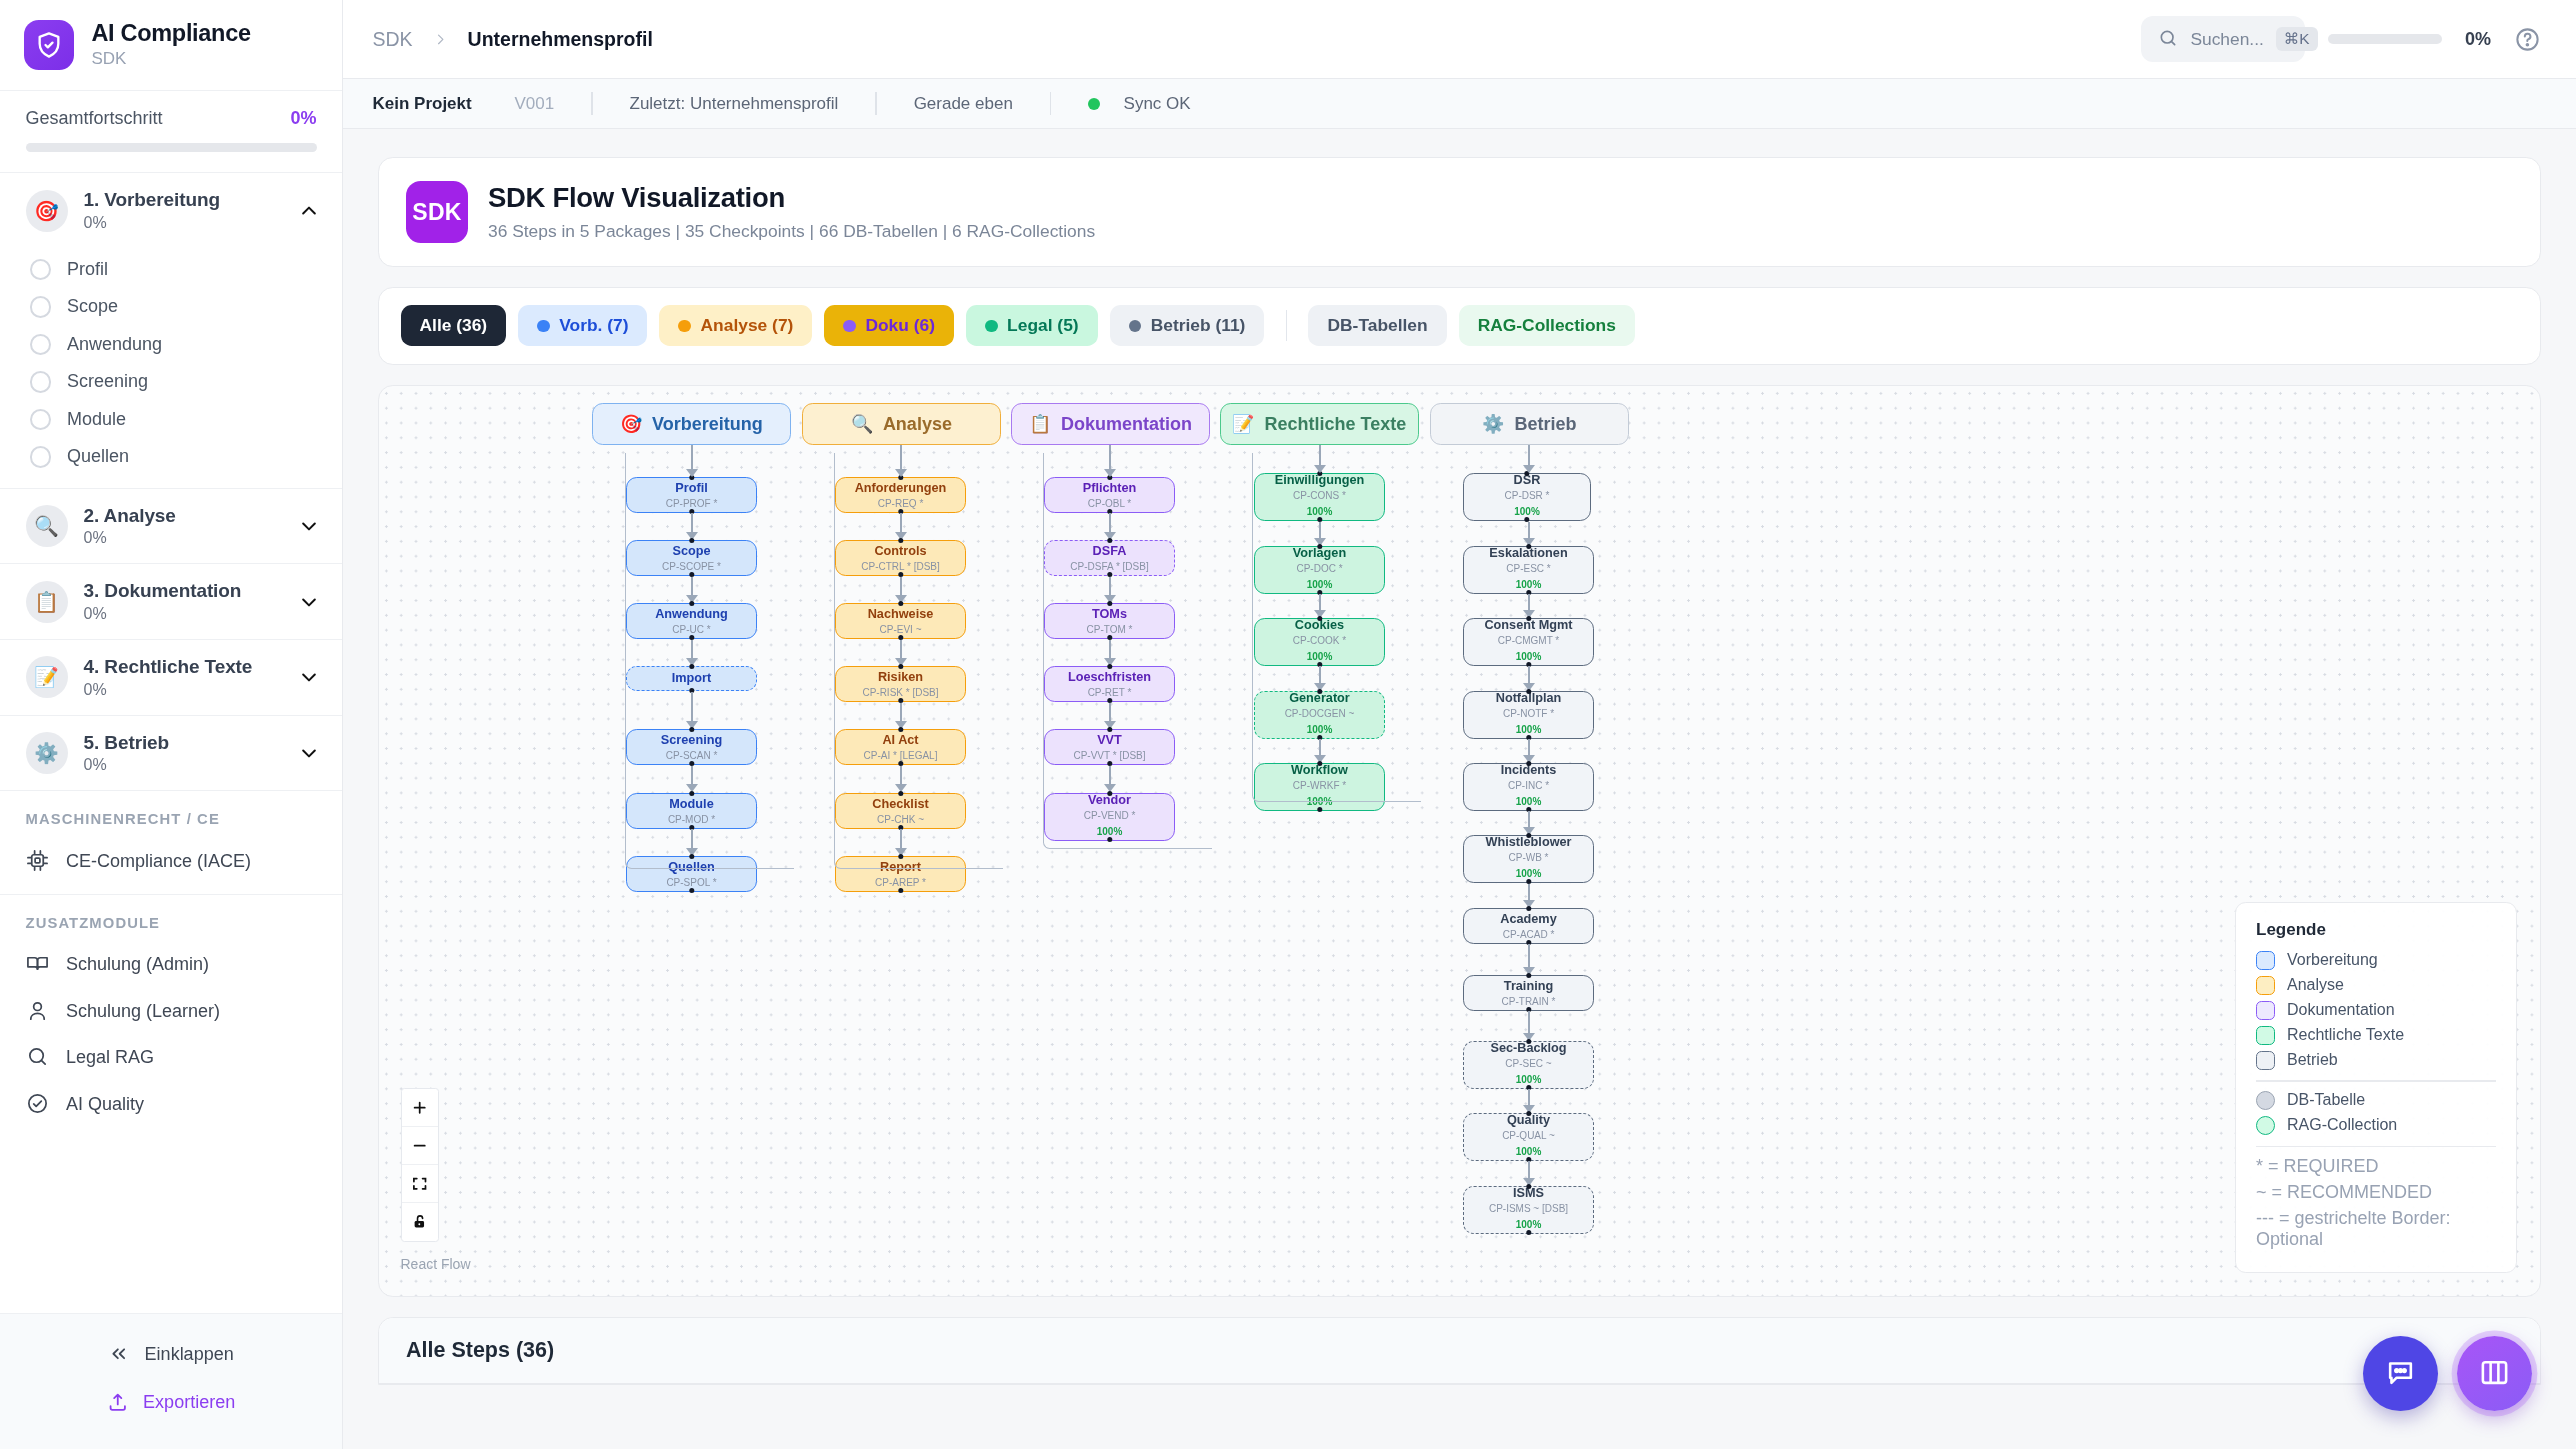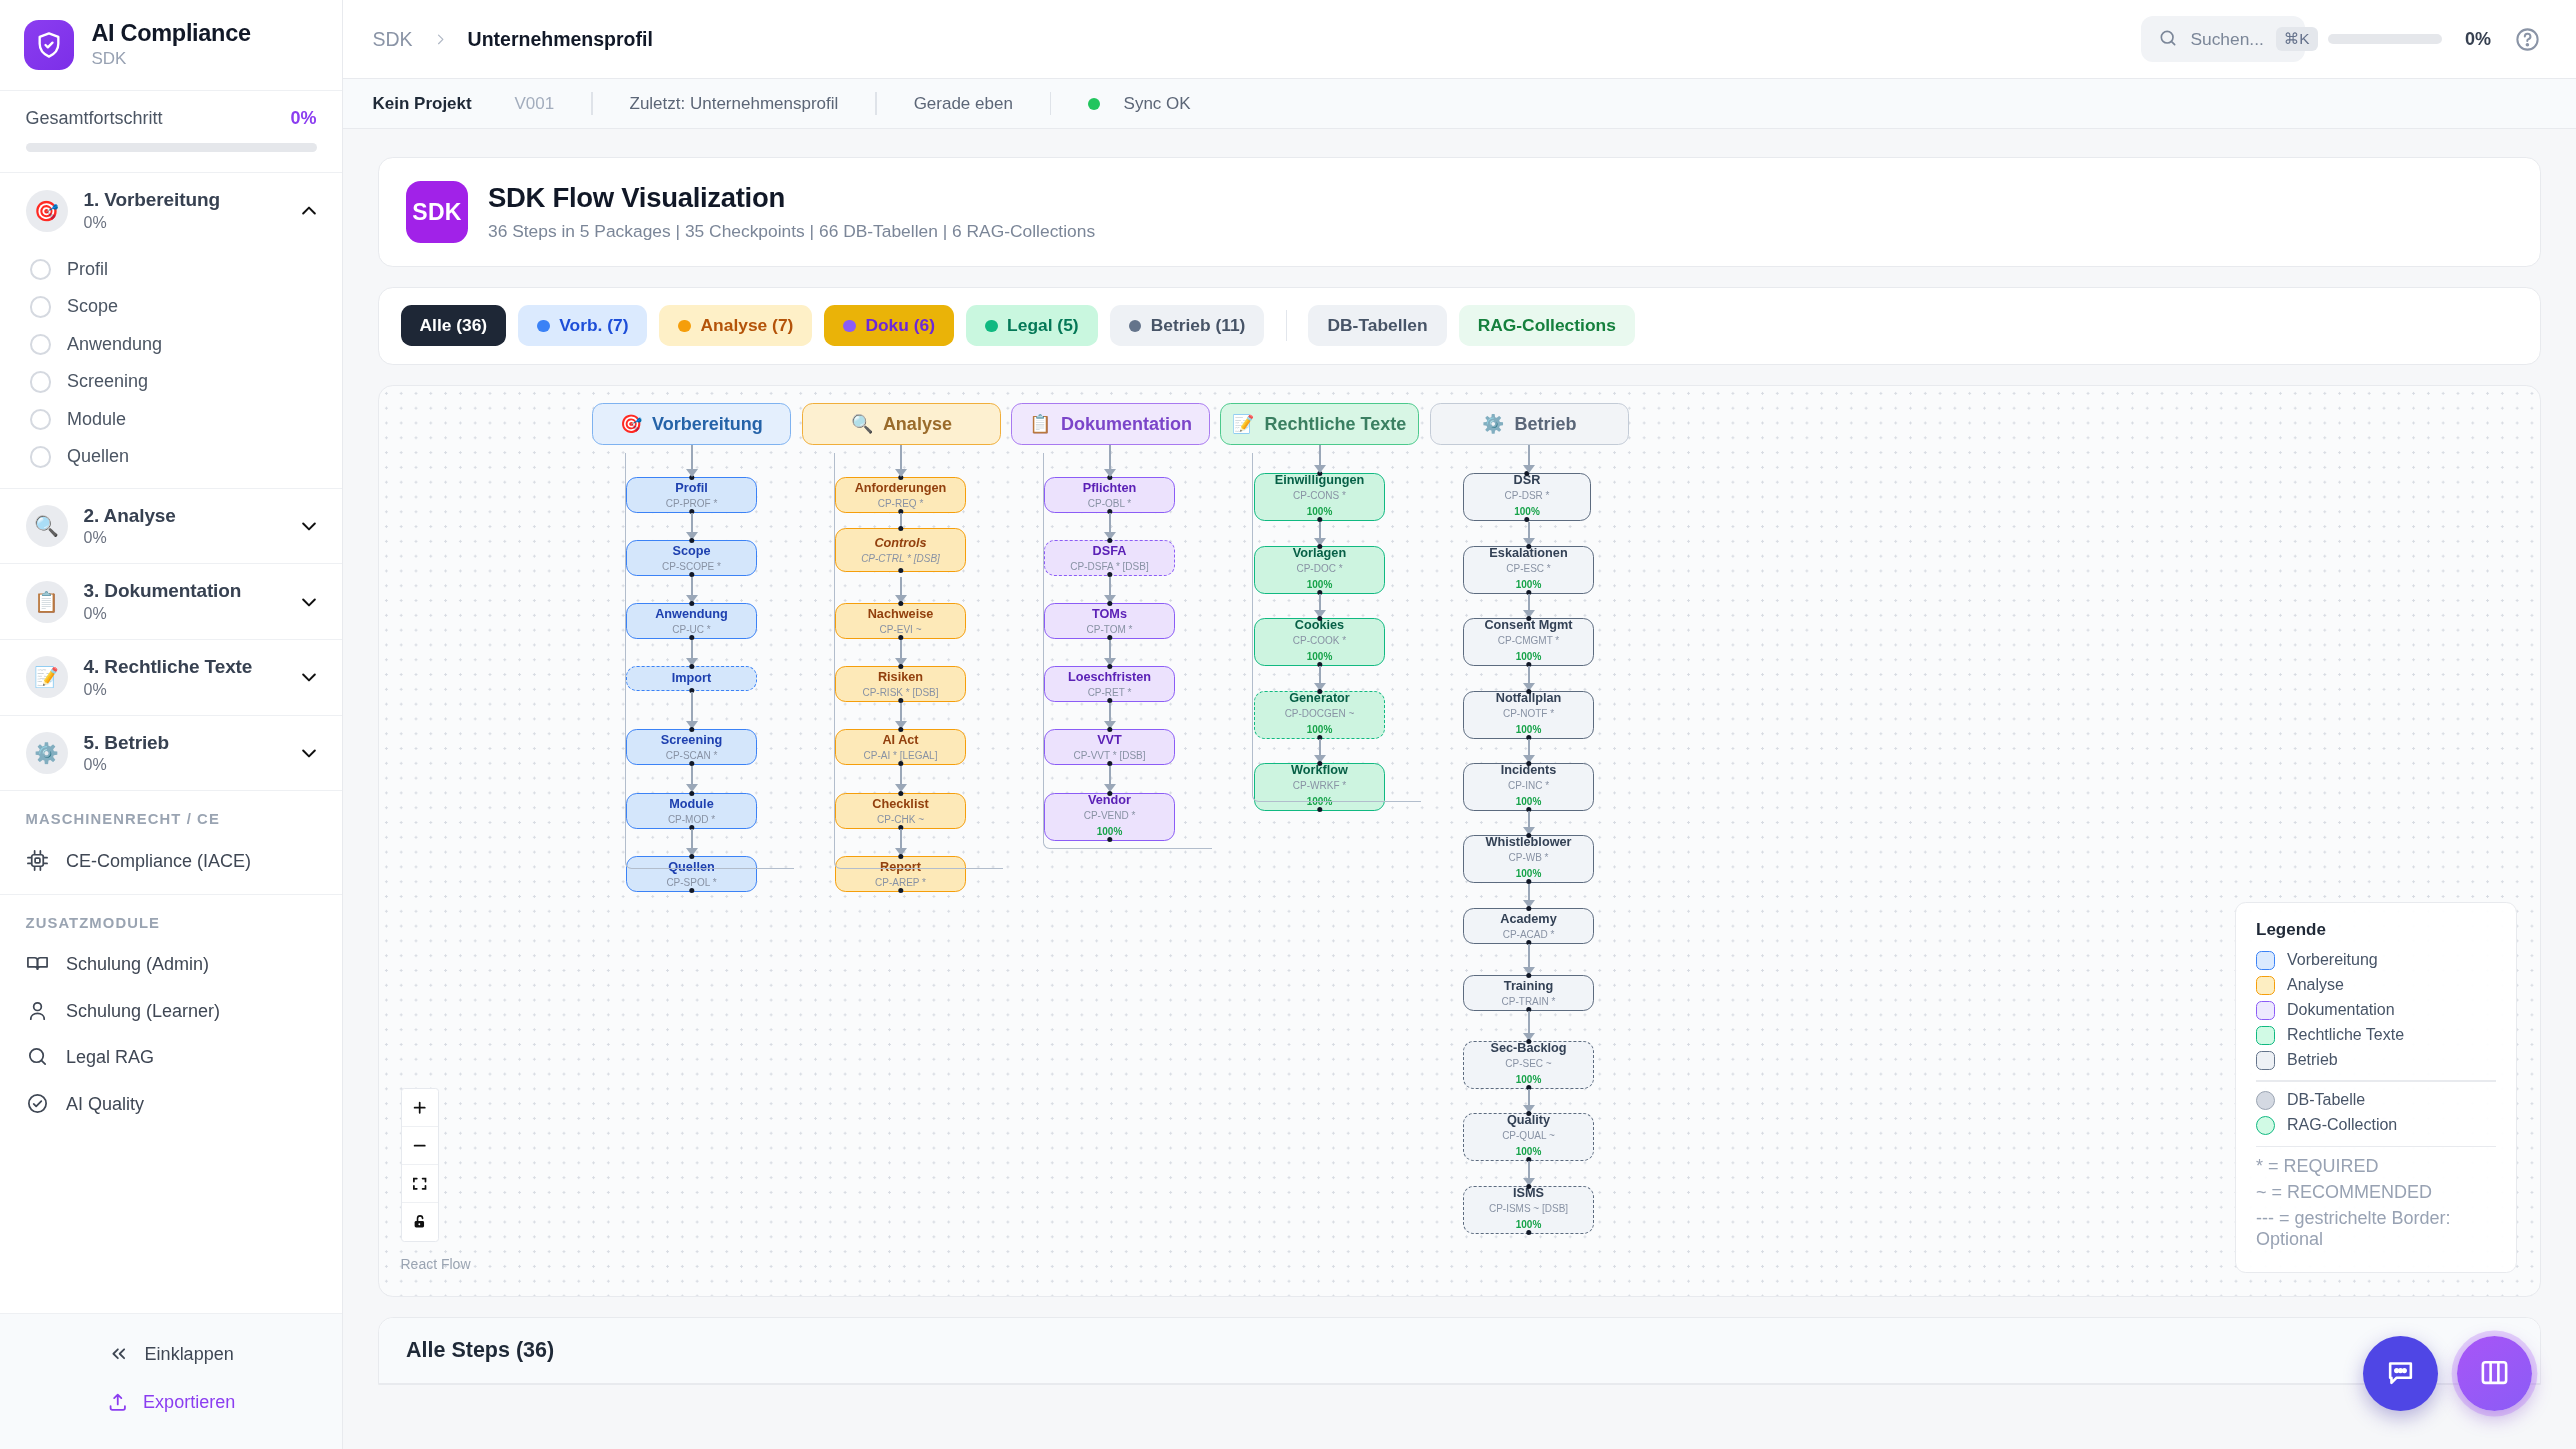--- a/index.html
+++ b/index.html
@@ -517,21 +517,21 @@
             <div class="edge v" style="left: 312px; top: 59px; height: 24px;"></div>
             <div class="arrow" style="left: 313px; top: 83px;"></div>
             <div class="node" style="left: 456px; top: 91px; width: 131px; height: 36px; background: rgb(253, 233, 184); border: 1.3px solid rgb(245, 158, 11); color: rgb(146, 64, 14);">
               <span class="handle t"></span>
               <div class="nm">Anforderungen</div>
               <div class="cp">CP-REQ *</div>
               <span class="handle b"></span>
             </div>
             <div class="edge v" style="left: 521px; top: 127px; height: 20px;"></div>
             <div class="arrow" style="left: 522px; top: 146px;"></div>
-            <div class="node" style="left: 456px; top: 142px; width: 131px; height: 44px; background: rgb(253, 233, 184); border: 1.3px solid rgb(245, 158, 11); color: rgb(146, 64, 14); font-style: italic;">
+            <div class="node" style="left: 456px; top: 154px; width: 131px; height: 36px; background: rgb(253, 233, 184); border: 1.3px solid rgb(245, 158, 11); color: rgb(146, 64, 14);">
               <span class="handle t"></span>
               <div class="nm">Controls</div>
               <div class="cp">CP-CTRL * [DSB]</div>
               <span class="handle b"></span>
             </div>
             <div class="edge v" style="left: 521px; top: 191px; height: 20px;"></div>
             <div class="arrow" style="left: 522px; top: 209px;"></div>
             <div class="node" style="left: 456px; top: 217px; width: 131px; height: 36px; background: rgb(253, 233, 184); border: 1.3px solid rgb(245, 158, 11); color: rgb(146, 64, 14);">
               <span class="handle t"></span>
               <div class="nm">Nachweise</div>

